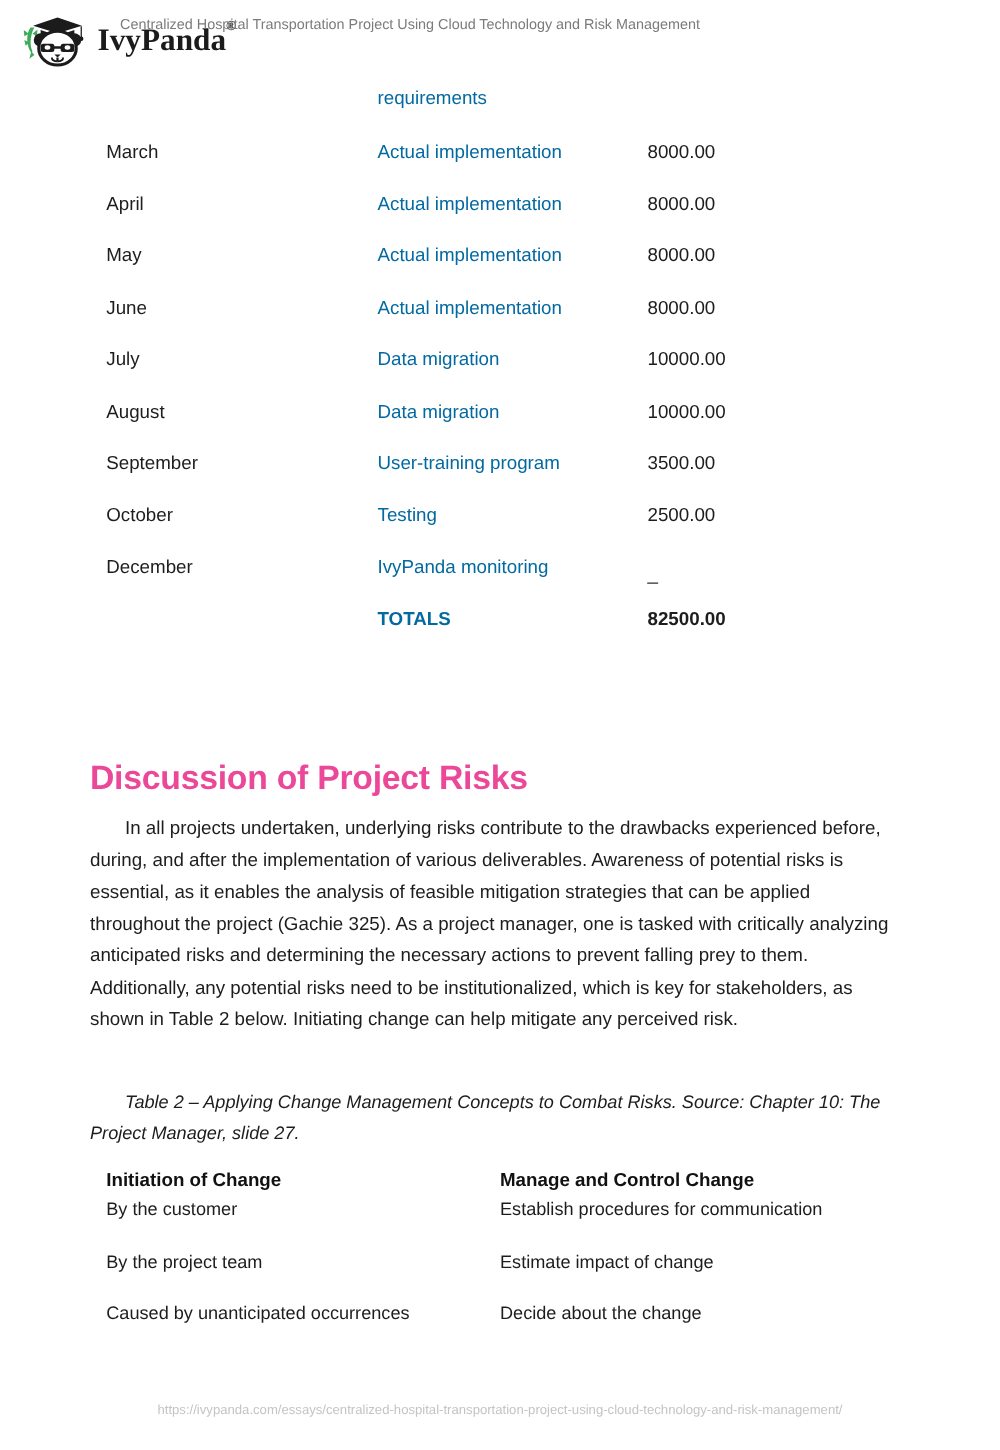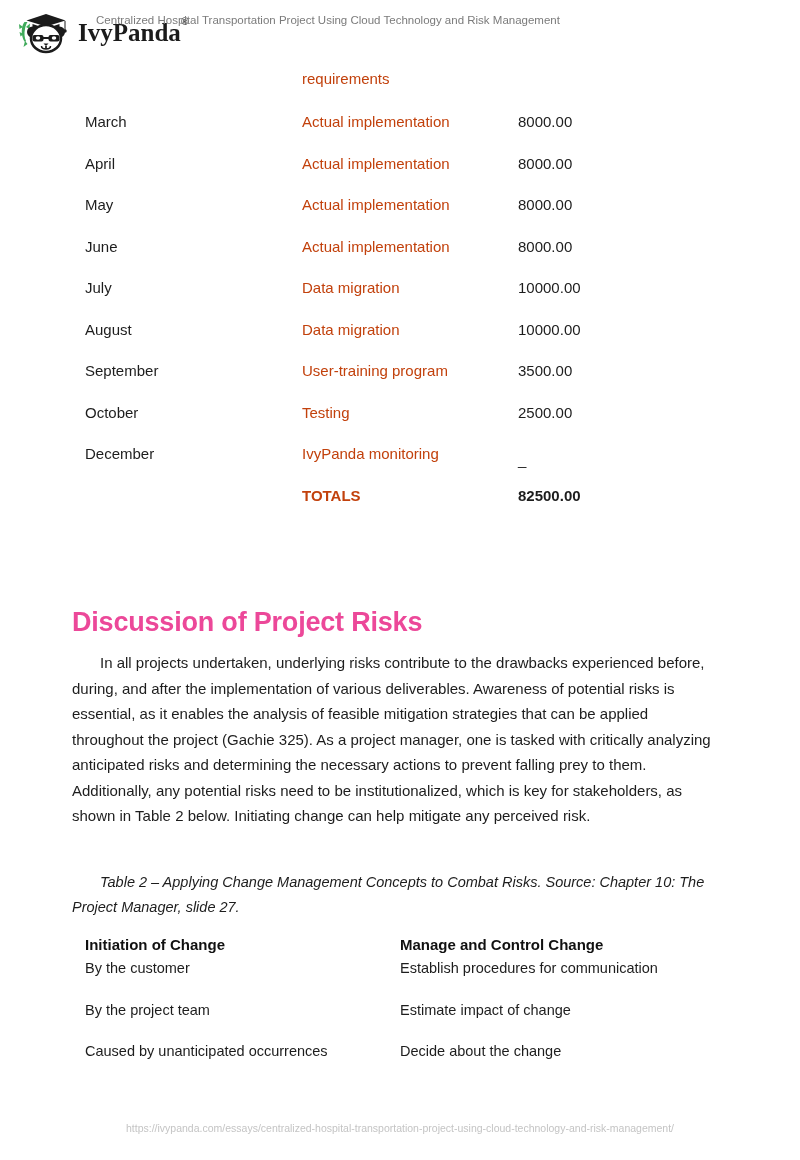--- a/index.html
+++ b/index.html
@@ -93,21 +93,21 @@
     top: 0;
     font-size: 15px;
     color: #1d1d1d;
     white-space: nowrap;
   }
   .bcell-task {
     position: absolute;
     left: 217px;
     top: 0;
     font-size: 15px;
-    color: #c2410c;
+    color: #0369a1;
     white-space: nowrap;
   }
   .bcell-amount {
     position: absolute;
     left: 433px;
     top: 0;
     font-size: 15px;
     color: #1d1d1d;
     white-space: nowrap;
   }

